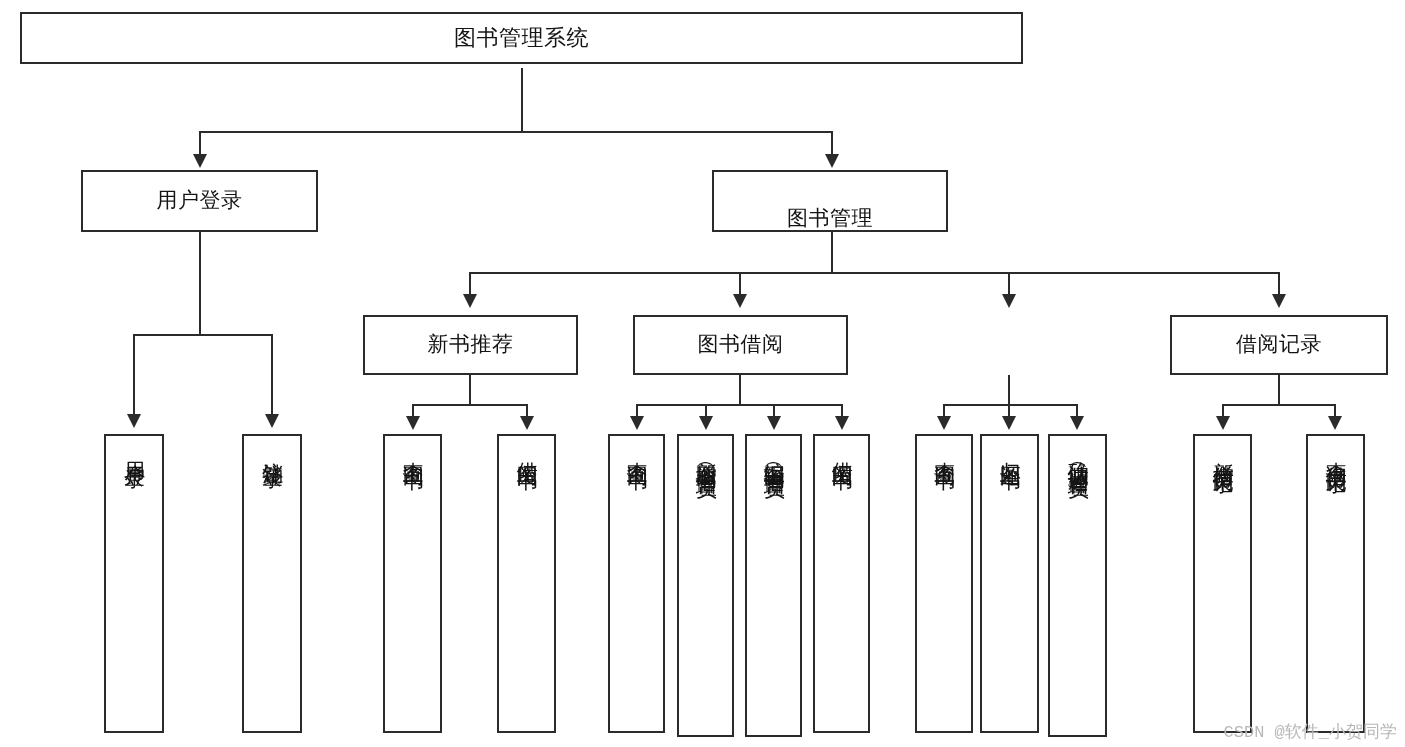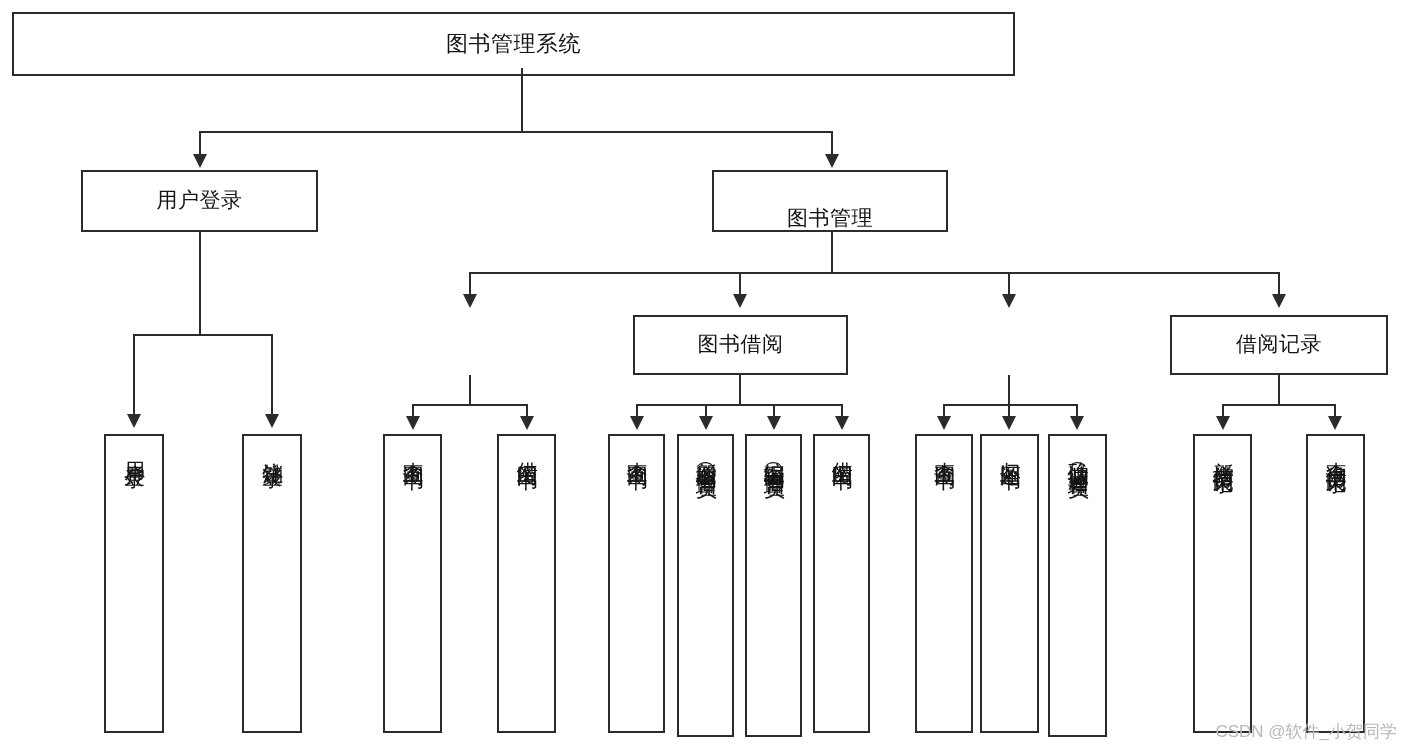--- a/index.html
+++ b/index.html
@@ -71,31 +71,31 @@
     border-right: 7px solid transparent;
     border-top: 14px solid #2b2b2b;
   }
   
   #watermark {
     position: absolute;
     right: 8px;
     bottom: 4px;
     font-size: 17px;
     color: #b8b8b8;
-    font-family: Liberation Sans, sans-serif;
+    font-family: Liberation Mono, monospace;
     white-space: nowrap;
     pointer-events: none;
   }
 </style>
 </head>
 <body>
 
 <div id="canvas">
 
-  <div class="node horiz root" style="left:12px; top:12px; width:1003px; height:64px;font-family:Liberation Serif, serif;">
+  <div class="node horiz root" style="left:20px; top:12px; width:1003px; height:52px;font-family:Liberation Serif, serif;">
     <span class="label">图书管理系统</span>
   </div>
 
   <div class="vline" style="left:521px; top:68px; height:64px;"></div>
 
   <div class="hline" style="left:199px; top:131px; width:634px;"></div>
 
   <div class="vline" style="left:199px; top:131px; height:25px;"></div>
   <div class="arrow" style="left:193px; top:154px;"></div>
   <div class="vline" style="left:831px; top:131px; height:25px;"></div>
@@ -119,20 +119,23 @@
   <div class="hline" style="left:469px; top:272px; width:811px;"></div>
   <div class="vline" style="left:469px; top:272px; height:24px;"></div>
   <div class="arrow" style="left:463px; top:294px;"></div>
   <div class="vline" style="left:739px; top:272px; height:24px;"></div>
   <div class="arrow" style="left:733px; top:294px;"></div>
   <div class="vline" style="left:1008px; top:272px; height:24px;"></div>
   <div class="arrow" style="left:1002px; top:294px;"></div>
   <div class="vline" style="left:1278px; top:272px; height:24px;"></div>
   <div class="arrow" style="left:1272px; top:294px;"></div>
 
+  <div class="node horiz" style="left:363px; top:315px; width:215px; height:60px;">
+    <span class="label">新书推荐</span>
+  </div>
   <div class="node horiz" style="left:633px; top:315px; width:215px; height:60px;justify-content:center;">
     <span class="label">图书借阅</span>
   </div>
   <div class="node horiz" style="left:1170px; top:315px; width:218px; height:60px;">
     <span class="label">借阅记录</span>
   </div>
 
   <div class="vline" style="left:469px; top:375px; height:30px;"></div>
   <div class="hline" style="left:412px; top:404px; width:116px;"></div>
   <div class="vline" style="left:412px; top:404px; height:14px;"></div>

